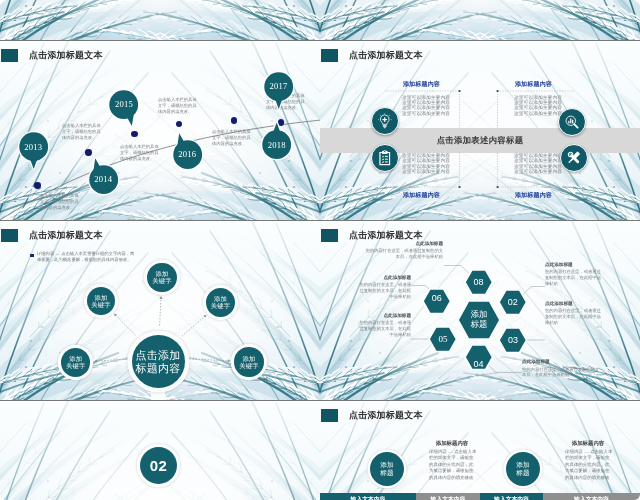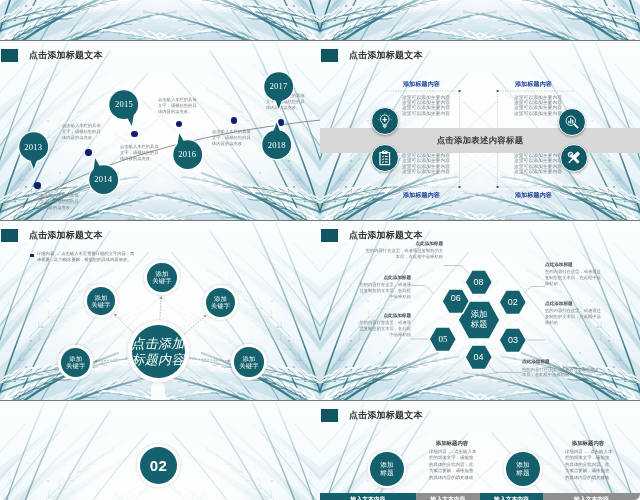--- a/index.html
+++ b/index.html
@@ -410,21 +410,21 @@
       <div class="content">
         <div class="tbar-sq"></div>
         <div class="tbar-tx">点击添加标题文本</div>
         <div class="bullet" style="left:30px;top:32.5px;"></div>
         <div class="lead" style="left:37px;top:29.5px;width:98px;">详细内容 ....  点击输入本页需要详细的文字内容，简单扼要，此为概念要解，根据您的具体内容修改。</div>
         <svg class="ov" viewBox="0 0 320 180">
           <path d="M135.5,113.9L114.1,92.8M159.6,104.5L161.1,75.3M181.7,115.3L206.3,93.9M126.6,138.1L94.4,140.3M189.5,137.7L230.2,140.0" stroke="#8a9096" stroke-width="0.65" stroke-dasharray="1.5 1.5" fill="none"></path>
           <path d="M114.1,92.8L117.0,93.6L114.9,95.7ZM161.1,75.3L162.4,77.9L159.4,77.8ZM206.3,93.9L205.4,96.7L203.4,94.4ZM94.4,140.3L96.9,138.6L97.1,141.6ZM230.2,140.0L227.5,141.3L227.7,138.3Z" fill="#8a9096"></path>
         </svg>
         <div style="position:absolute;left:151px;top:160px;width:14px;height:22px;background:#fbfcfc;border-radius:7px 7px 0 0;z-index:6;"></div>
-        <div class="ring big" style="left:131.5px;top:104px;width:53.0px;height:53.0px;font-size:13px;font-style:italic;">
+        <div class="ring big" style="left:131.5px;top:114px;width:53.0px;height:53.0px;font-size:11px;">
           <span>点击添加</span>
           <span>标题内容</span>
         </div>
         <div class="ring" style="left:86.7px;top:65.7px;width:28.6px;height:28.6px;font-size:6.3px;">
           <span>添加</span>
           <span>关键字</span>
         </div>
         <div class="ring" style="left:147.2px;top:41.7px;width:29.6px;height:29.6px;font-size:6.3px;">
           <span>添加</span>
           <span>关键字</span>
@@ -483,33 +483,33 @@
             <path d="M6.9,0 H20.6 L27.5,12.2 L20.6,24.5 H6.9 L0,12.2 Z" fill="#14606c" stroke="#fbfcfc" stroke-width="1.6" stroke-linejoin="round"></path>
           </svg>
           <div class="t" style="font-family:'Liberation Sans',sans-serif;font-size:9px;">
             <span>03</span>
           </div>
         </div>
         <div class="hex" style="left:144.75px;top:123.75px;width:27.5px;height:24.5px;">
           <svg viewBox="0 0 27.5 24.5" style="position:absolute;left:0;top:0;width:27.5px;height:24.5px;overflow:visible">
             <path d="M6.9,0 H20.6 L27.5,12.2 L20.6,24.5 H6.9 L0,12.2 Z" fill="#14606c" stroke="#fbfcfc" stroke-width="1.6" stroke-linejoin="round"></path>
           </svg>
-          <div class="t" style="font-family:'Liberation Sans',sans-serif;font-size:9px;">
+          <div class="t" style="font-family:'Liberation Sans',sans-serif;font-size:9px;justify-content:flex-end;">
             <span>04</span>
           </div>
         </div>
         <div class="hex" style="left:109.25px;top:105.75px;width:27.5px;height:24.5px;">
           <svg viewBox="0 0 27.5 24.5" style="position:absolute;left:0;top:0;width:27.5px;height:24.5px;overflow:visible">
             <path d="M6.9,0 H20.6 L27.5,12.2 L20.6,24.5 H6.9 L0,12.2 Z" fill="#14606c" stroke="#fbfcfc" stroke-width="1.6" stroke-linejoin="round"></path>
           </svg>
           <div class="t" style="font-family:Liberation Serif, serif;font-size:9px;">
             <span>05</span>
           </div>
         </div>
-        <div class="hex" style="left:122px;top:67.75px;width:27.5px;height:19px;">
+        <div class="hex" style="left:103px;top:67.75px;width:27.5px;height:19px;">
           <svg viewBox="0 0 27.5 24.5" style="position:absolute;left:0;top:0;width:27.5px;height:24.5px;overflow:visible">
             <path d="M6.9,0 H20.6 L27.5,12.2 L20.6,24.5 H6.9 L0,12.2 Z" fill="#14606c" stroke="#fbfcfc" stroke-width="1.6" stroke-linejoin="round"></path>
           </svg>
           <div class="t" style="font-family:'Liberation Sans',sans-serif;font-size:9px;">
             <span>06</span>
           </div>
         </div>
         <div class="lbl4" style="left:45px;top:19.5px;width:78px;text-align:right;">点此添加标题</div>
         <div class="txt4" style="left:45px;top:27.0px;width:78px;text-align:right;">您的内容打在这里，或者通过复制您的文本后，在此框中选择粘贴</div>
         <div class="lbl4" style="left:225px;top:40.5px;width:58px;text-align:left;">点此添加标题</div>

